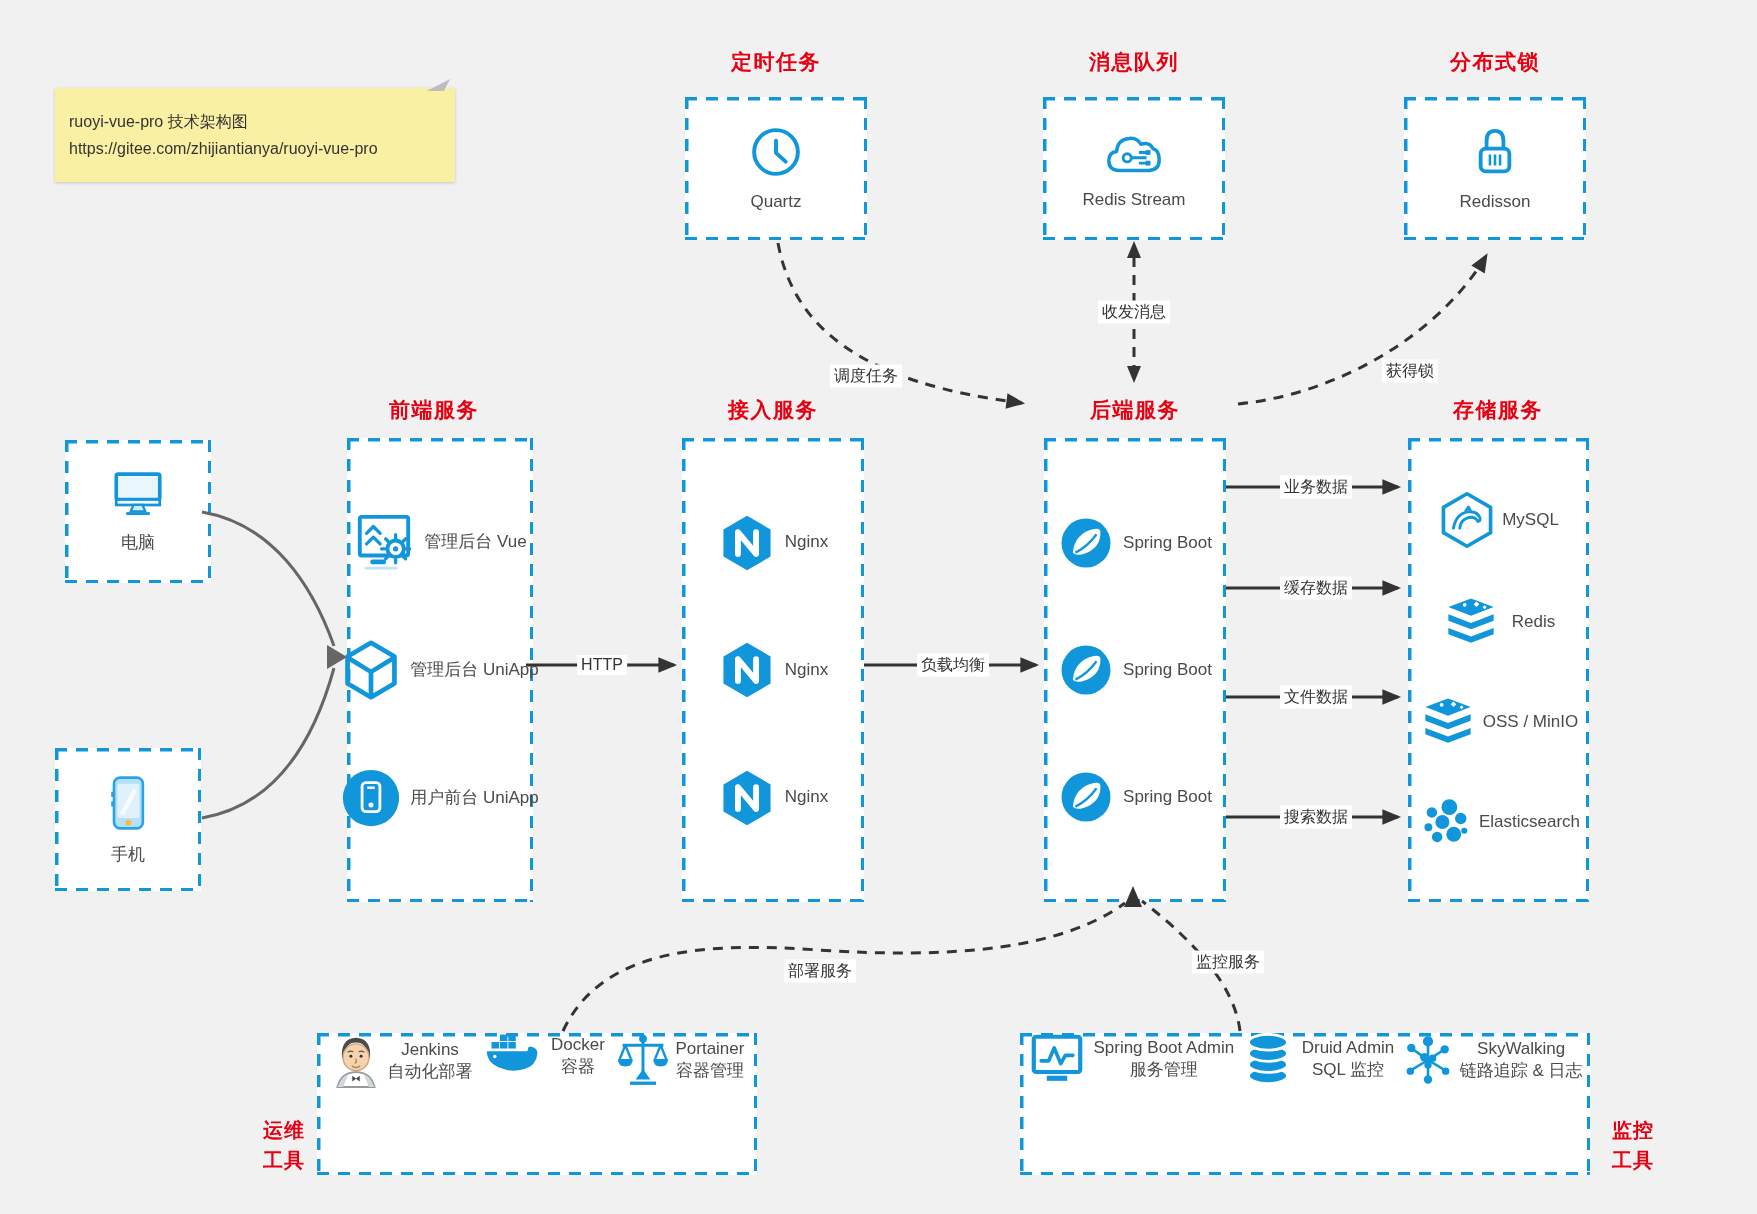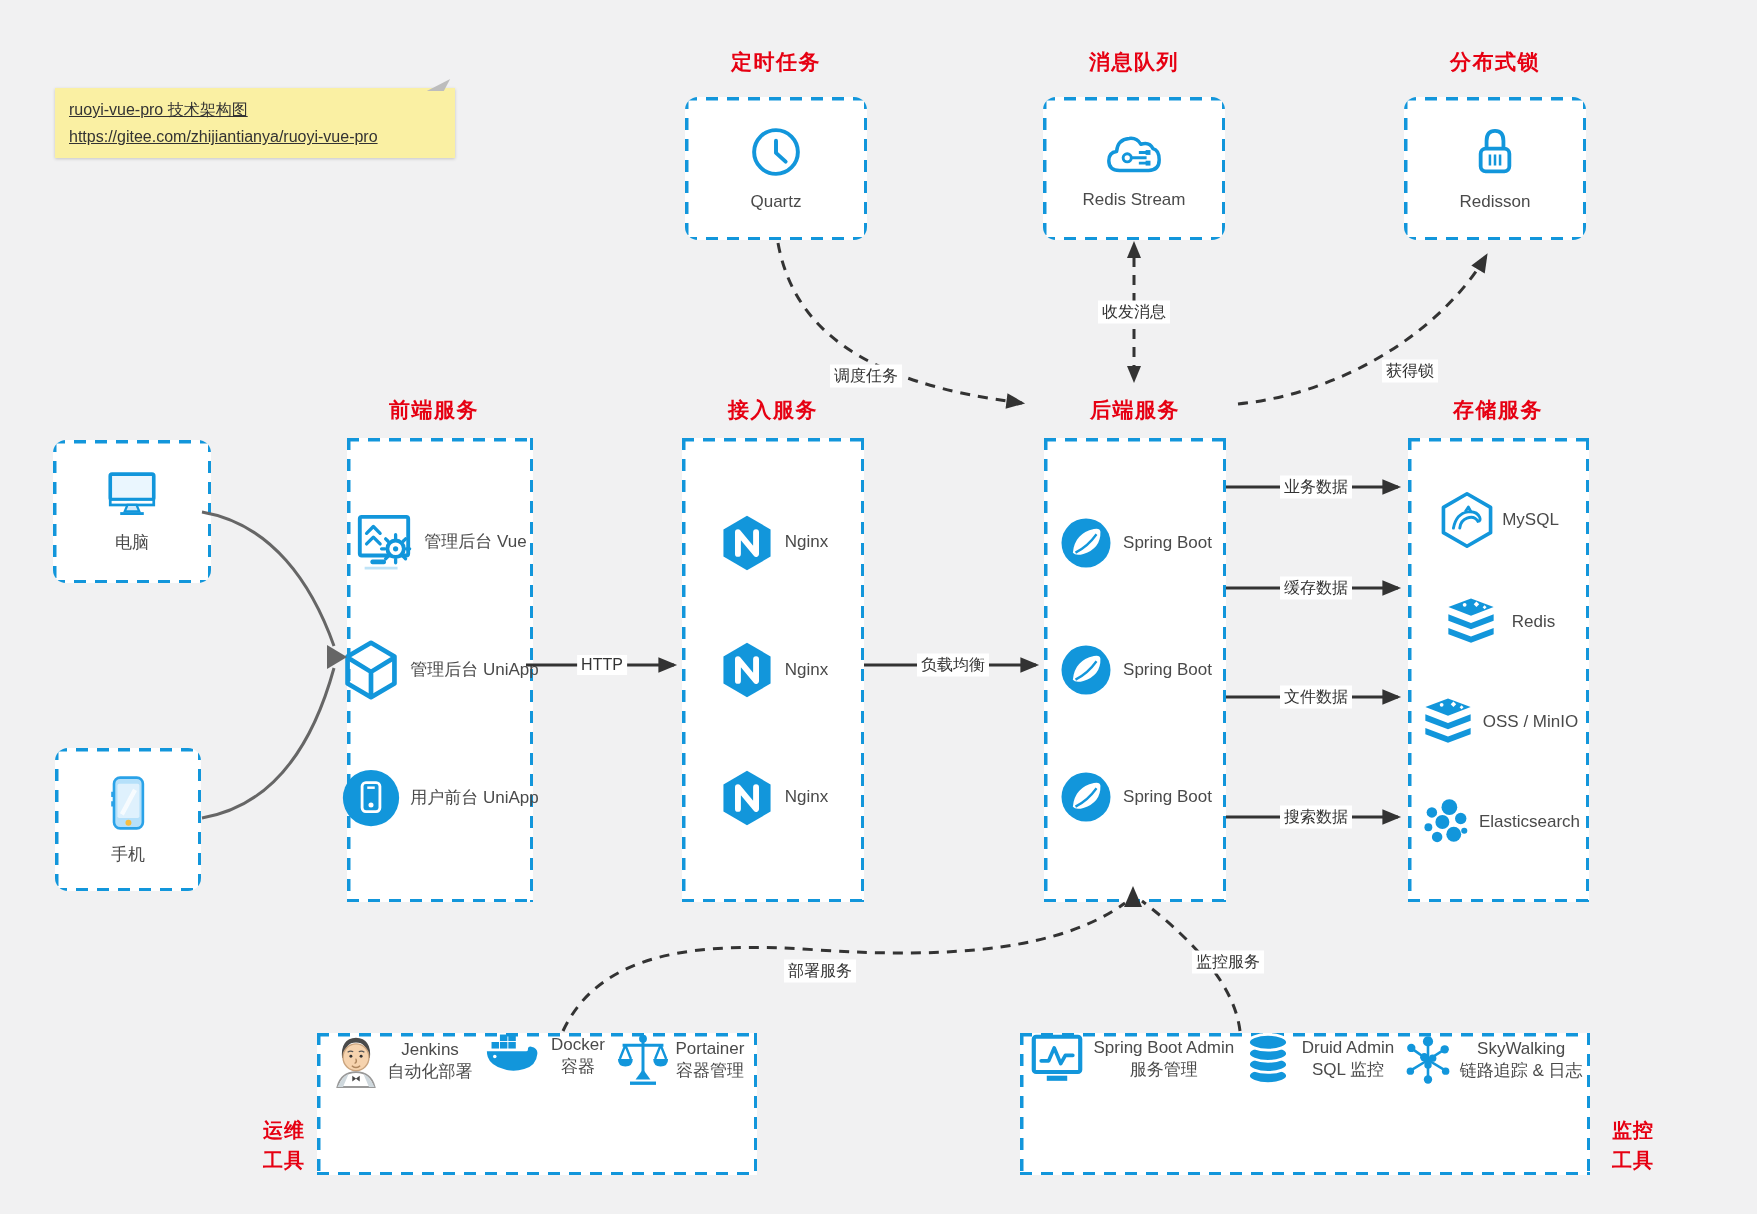--- a/index.html
+++ b/index.html
@@ -9,35 +9,35 @@
   
   .dbox{position:absolute;background-color:#fff;
     background-image:
       repeating-linear-gradient(90deg,#1296db 0 12px,transparent 12px 21px),
       repeating-linear-gradient(90deg,#1296db 0 12px,transparent 12px 21px),
       repeating-linear-gradient(180deg,#1296db 0 12px,transparent 12px 21px),
       repeating-linear-gradient(180deg,#1296db 0 12px,transparent 12px 21px);
     background-size:100% 3.5px,100% 3.5px,3.5px 100%,3.5px 100%;
     background-position:0 0,0 100%,0 0,100% 0;
     background-repeat:no-repeat;}
-  .topbox{display:flex;flex-direction:column;align-items:center;justify-content:center;gap:11px;border-radius:13px;}
+  .topbox{display:flex;flex-direction:column;align-items:center;justify-content:center;gap:11px;}
   .colbox{display:flex;flex-direction:column;align-items:center;justify-content:space-evenly;padding:6px 0;}
   .rowbox{display:flex;align-items:flex-start;justify-content:space-evenly;}
   .node{display:flex;flex-direction:row;align-items:center;gap:9px;}
   .ic{color:#1296db;display:block;}
   .nlabel{font-size:17px;color:#4a4a4a;white-space:nowrap;text-align:center;line-height:1.3;}
   .rtitle{position:absolute;transform:translate(-50%,-50%);color:#e60012;font-weight:bold;
           font-size:21px;letter-spacing:1.5px;white-space:nowrap;}
   .rside{position:absolute;transform:translate(-50%,-50%);color:#e60012;font-weight:bold;
          font-size:20px;letter-spacing:1px;text-align:center;line-height:1.5;white-space:nowrap;margin-top:47px;}
   .elabel{position:absolute;transform:translate(-50%,-50%);background:#fff;padding:1px 4px;
           font-size:16px;color:#333;white-space:nowrap;}
   .note{position:absolute;left:55px;top:88px;width:372px;background:#faf0a3;
-        padding:8px 14px;font-size:16px;color:#333;line-height:1.7;
-        box-shadow:0 1px 3px rgba(0,0,0,.18);text-decoration:underline;}
+        padding:20px 14px;font-size:16px;color:#333;line-height:1.7;
+        box-shadow:0 1px 3px rgba(0,0,0,.18);}
   .note:after{content:"";position:absolute;top:-9px;right:8px;width:0;height:0;
         border-left:17px solid transparent;border-bottom:12px solid #bdbdbd;transform:skewX(-28deg);}
 </style>
 </head>
 <body>
 
 <div class="canvas">
 
   <div class="note">
     <div>ruoyi-vue-pro 技术架构图</div>
@@ -81,21 +81,21 @@
 
   <div class="dbox topbox" style="left:1404px;top:97px;width:182px;height:143px">
     <svg class="ic" width="54" height="56" viewBox="0 0 64 64">
       <path d="M22 28 V19 Q22 7 32 7 Q42 7 42 19 V28" fill="none" stroke="currentColor" stroke-width="4.5"></path>
       <rect x="15" y="28" width="34" height="27" rx="6" fill="none" stroke="currentColor" stroke-width="4.5"></rect>
       <path d="M26 35 V48 M32 35 V48 M38 35 V48" fill="none" stroke="currentColor" stroke-width="3"></path>
     </svg>
     <div class="nlabel">Redisson</div>
   </div>
 
-  <div class="dbox topbox" style="left:53px;top:440px;width:158px;height:143px">
+  <div class="dbox topbox" style="left:65px;top:440px;width:146px;height:143px">
     <svg class="ic" width="58" height="52" viewBox="0 0 64 56">
       <rect x="8" y="5" width="48" height="28" rx="2" fill="#eaf6fe" stroke="currentColor" stroke-width="4"></rect>
       <rect x="8" y="33" width="48" height="6" fill="#fff" stroke="currentColor" stroke-width="3"></rect>
       <path d="M27 39 L37 39 L40 46 L24 46 Z" fill="#cfe9fb" stroke="currentColor" stroke-width="2.5"></path>
       <line x1="19" y1="48.5" x2="45" y2="48.5" stroke="currentColor" stroke-width="3.2"></line>
     </svg>
     <div class="nlabel">电脑</div>
   </div>
 
   <div class="dbox topbox" style="left:55px;top:748px;width:146px;height:143px">

